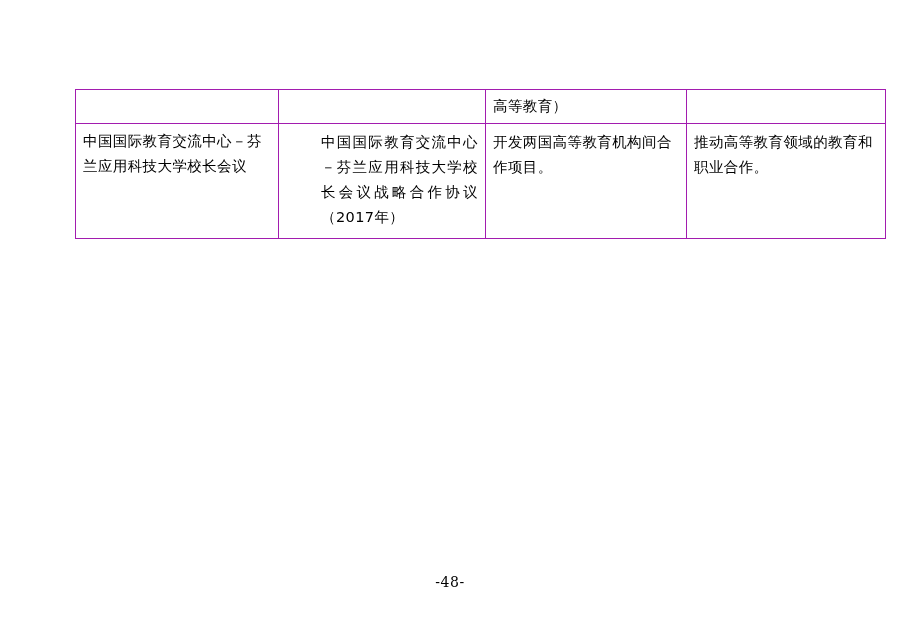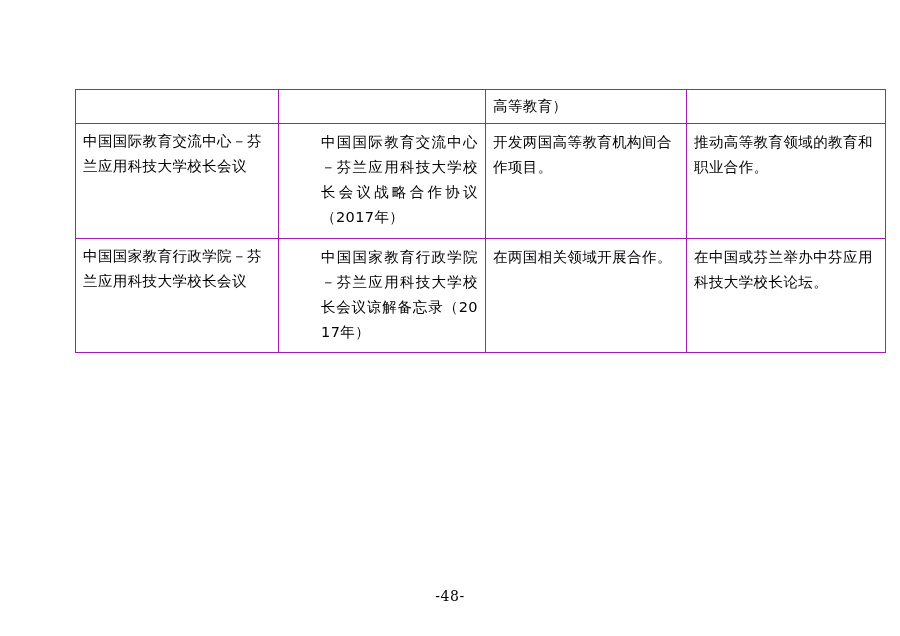--- a/index.html
+++ b/index.html
@@ -55,21 +55,21 @@
   }
   .row-top td {
     padding-top: 4px;
     padding-bottom: 4px;
     height: 20px;
   }
   .empty-cell { }
   .page-number {
     position: absolute;
     left: 0;
-    top: 588px;
+    top: 574px;
     width: 900px;
     text-align: center;
     font-size: 14px;
     font-family: "DejaVu Serif", "Liberation Serif", serif;
     letter-spacing: 0.5px;
   }
 </style>
 </head>
 <body>
 
@@ -100,32 +100,18 @@
           <span class="cell-text justify">中国国际教育交流中心－芬兰应用科技大学校长会议战略合作协议（2017年）</span>
         </td>
         <td class="col3">
           <span class="cell-text">开发两国高等教育机构间合作项目。</span>
         </td>
         <td class="col4">
           <span class="cell-text">推动高等教育领域的教育和职业合作。</span>
         </td>
       </tr>
 
-      <tr>
-        <td class="col1">
-          <span class="cell-text">中国国家教育行政学院－芬兰应用科技大学校长会议</span>
-        </td>
-        <td class="col2">
-          <span class="cell-text justify">中国国家教育行政学院－芬兰应用科技大学校长会议谅解备忘录（2017年）</span>
-        </td>
-        <td class="col3">
-          <span class="cell-text">在两国相关领域开展合作。</span>
-        </td>
-        <td class="col4">
-          <span class="cell-text">在中国或芬兰举办中芬应用科技大学校长论坛。</span>
-        </td>
-      </tr>
     </tbody>
   </table>
 
   <div class="page-number">-48-</div>
 
 </div>
 
 </body></html>

